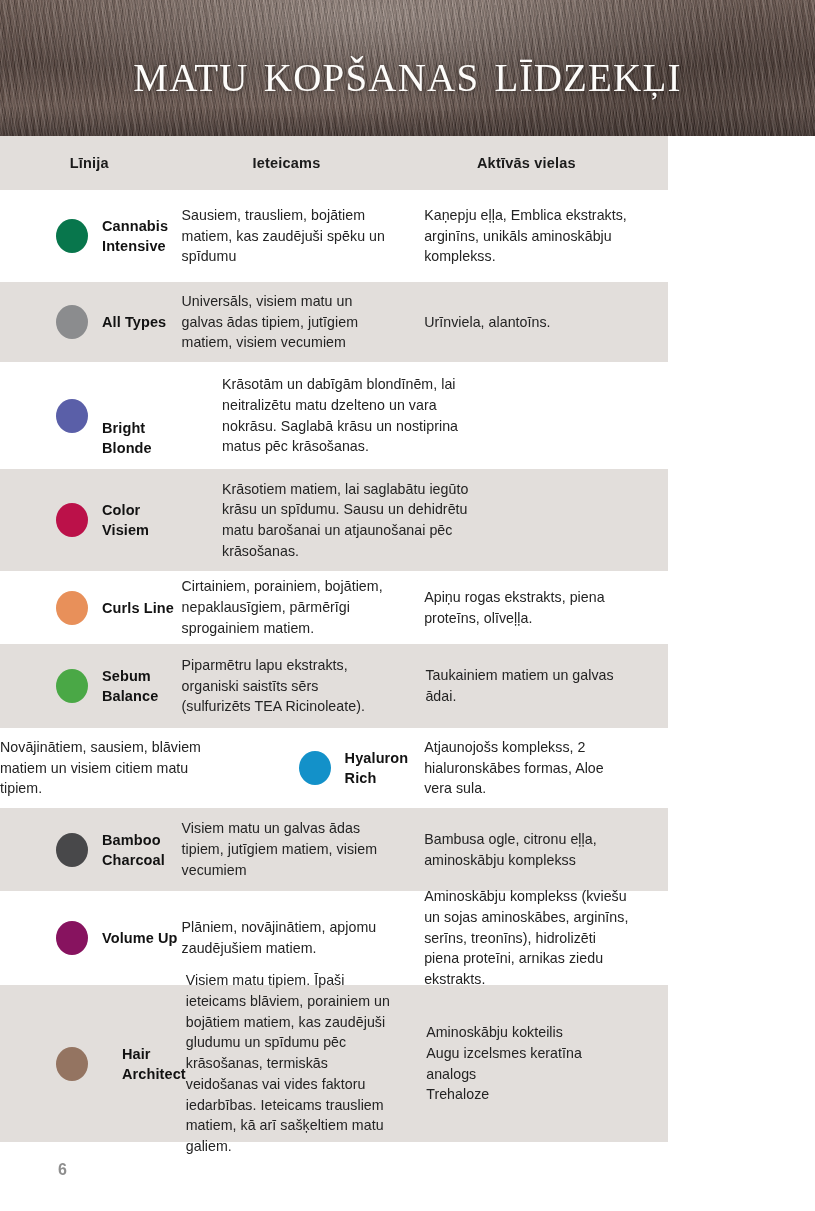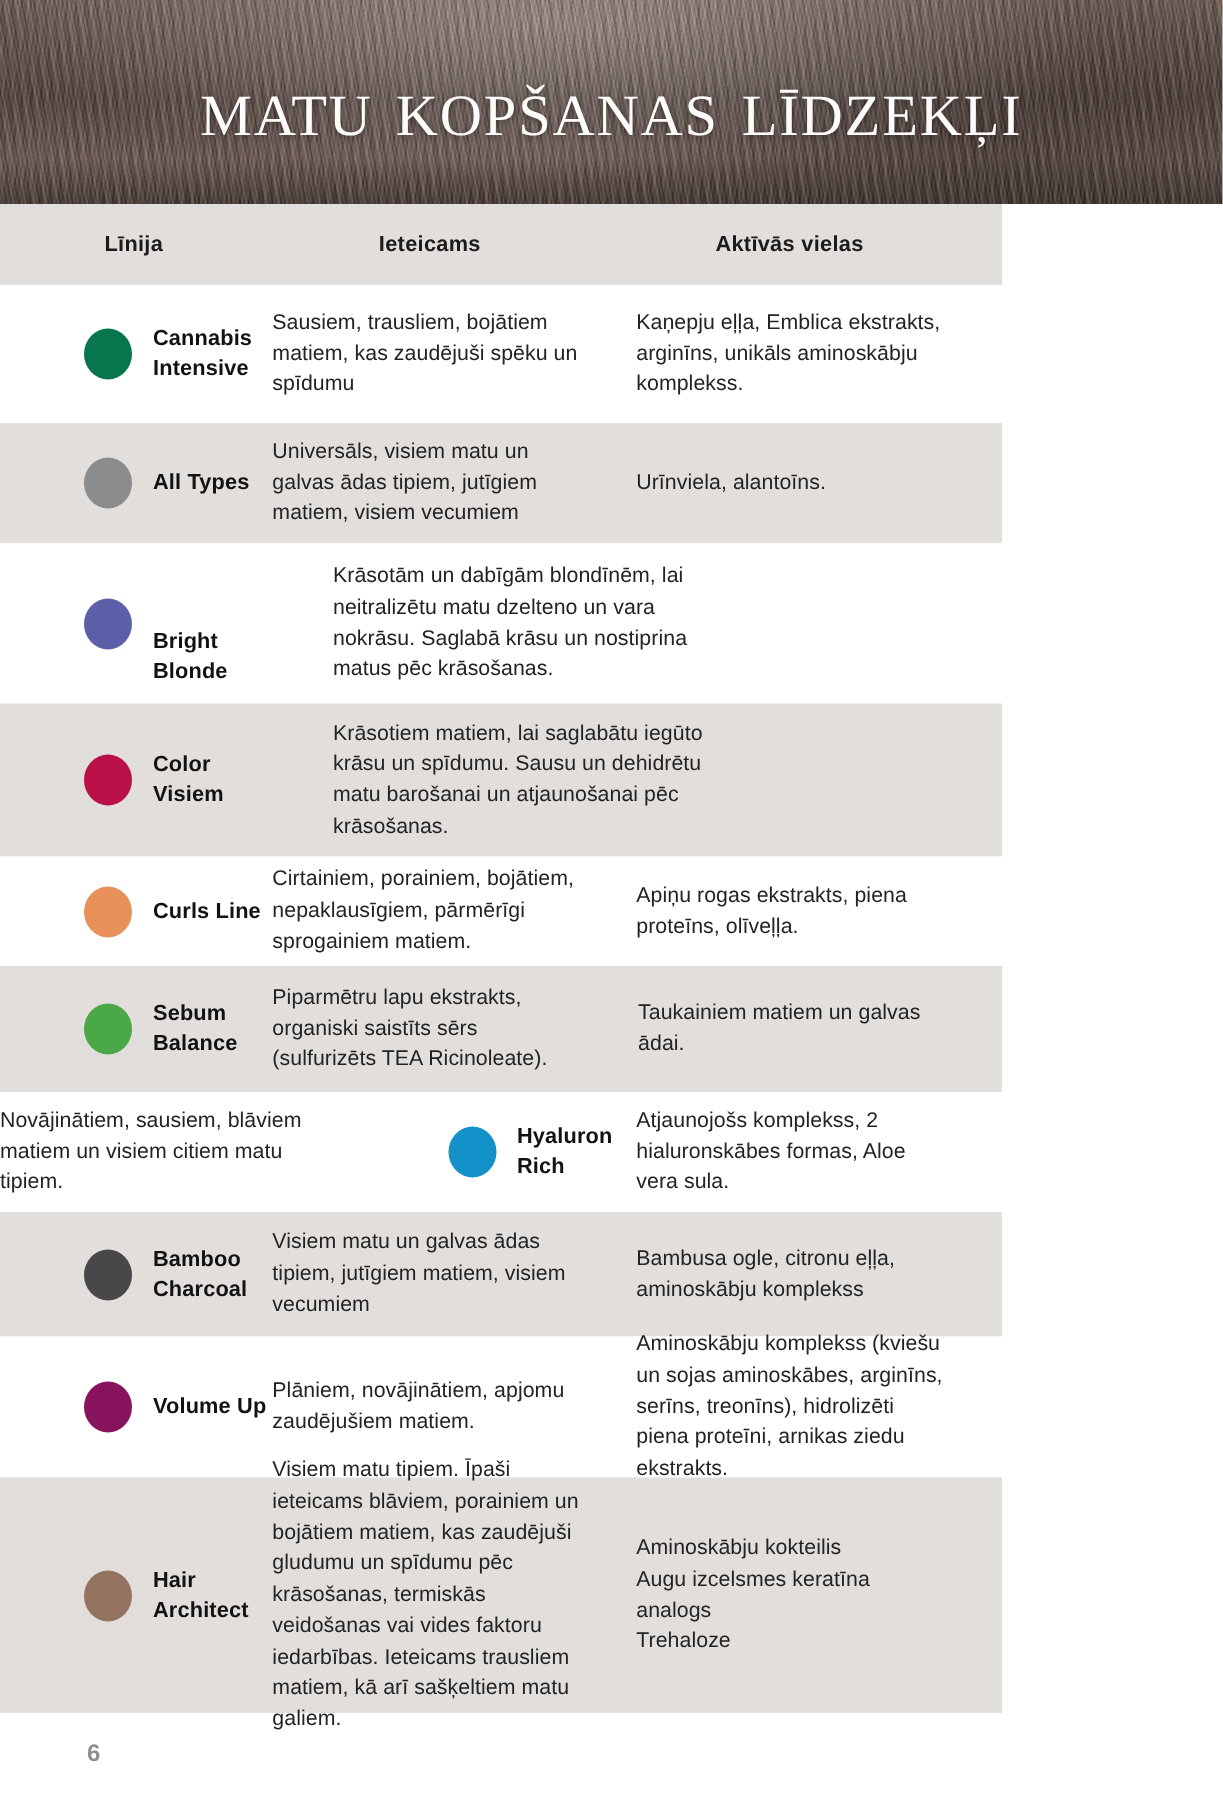--- a/index.html
+++ b/index.html
@@ -234,21 +234,21 @@
         <div class="col col-line">
           <span class="dot" style="background: rgb(135, 19, 95);"></span>
           <span class="line-name" style="white-space: pre-line;">Volume Up</span>
         </div>
         <div class="col col-rec cell-text">Plāniem, novājinātiem, apjomu zaudējušiem matiem.</div>
         <div class="col col-act cell-text" style="white-space: pre-line;">Aminoskābju komplekss (kviešu un sojas aminoskābes, arginīns, serīns, treonīns), hidrolizēti piena proteīni, arnikas ziedu ekstrakts.</div>
       </div>
       <div class="row alt" style="height: 157px;">
         <div class="col col-line">
           <span class="dot" style="background: rgb(148, 116, 97);"></span>
-          <span class="line-name" style="white-space: pre-line;">Hair Architect</span>
+          <span class="line-name" style="white-space: pre-line; margin-left: 20px;">Hair Architect</span>
         </div>
         <div class="col col-rec cell-text">Visiem matu tipiem. Īpaši ieteicams blāviem, porainiem un bojātiem matiem, kas zaudējuši gludumu un spīdumu pēc krāsošanas, termiskās veidošanas vai vides faktoru iedarbības. Ieteicams trausliem matiem, kā arī sašķeltiem matu galiem.</div>
         <div class="col col-act cell-text" style="white-space: pre-line;">Aminoskābju kokteilis
 Augu izcelsmes keratīna analogs
 Trehaloze</div>
       </div>
     </div>
 
 </div>
 

